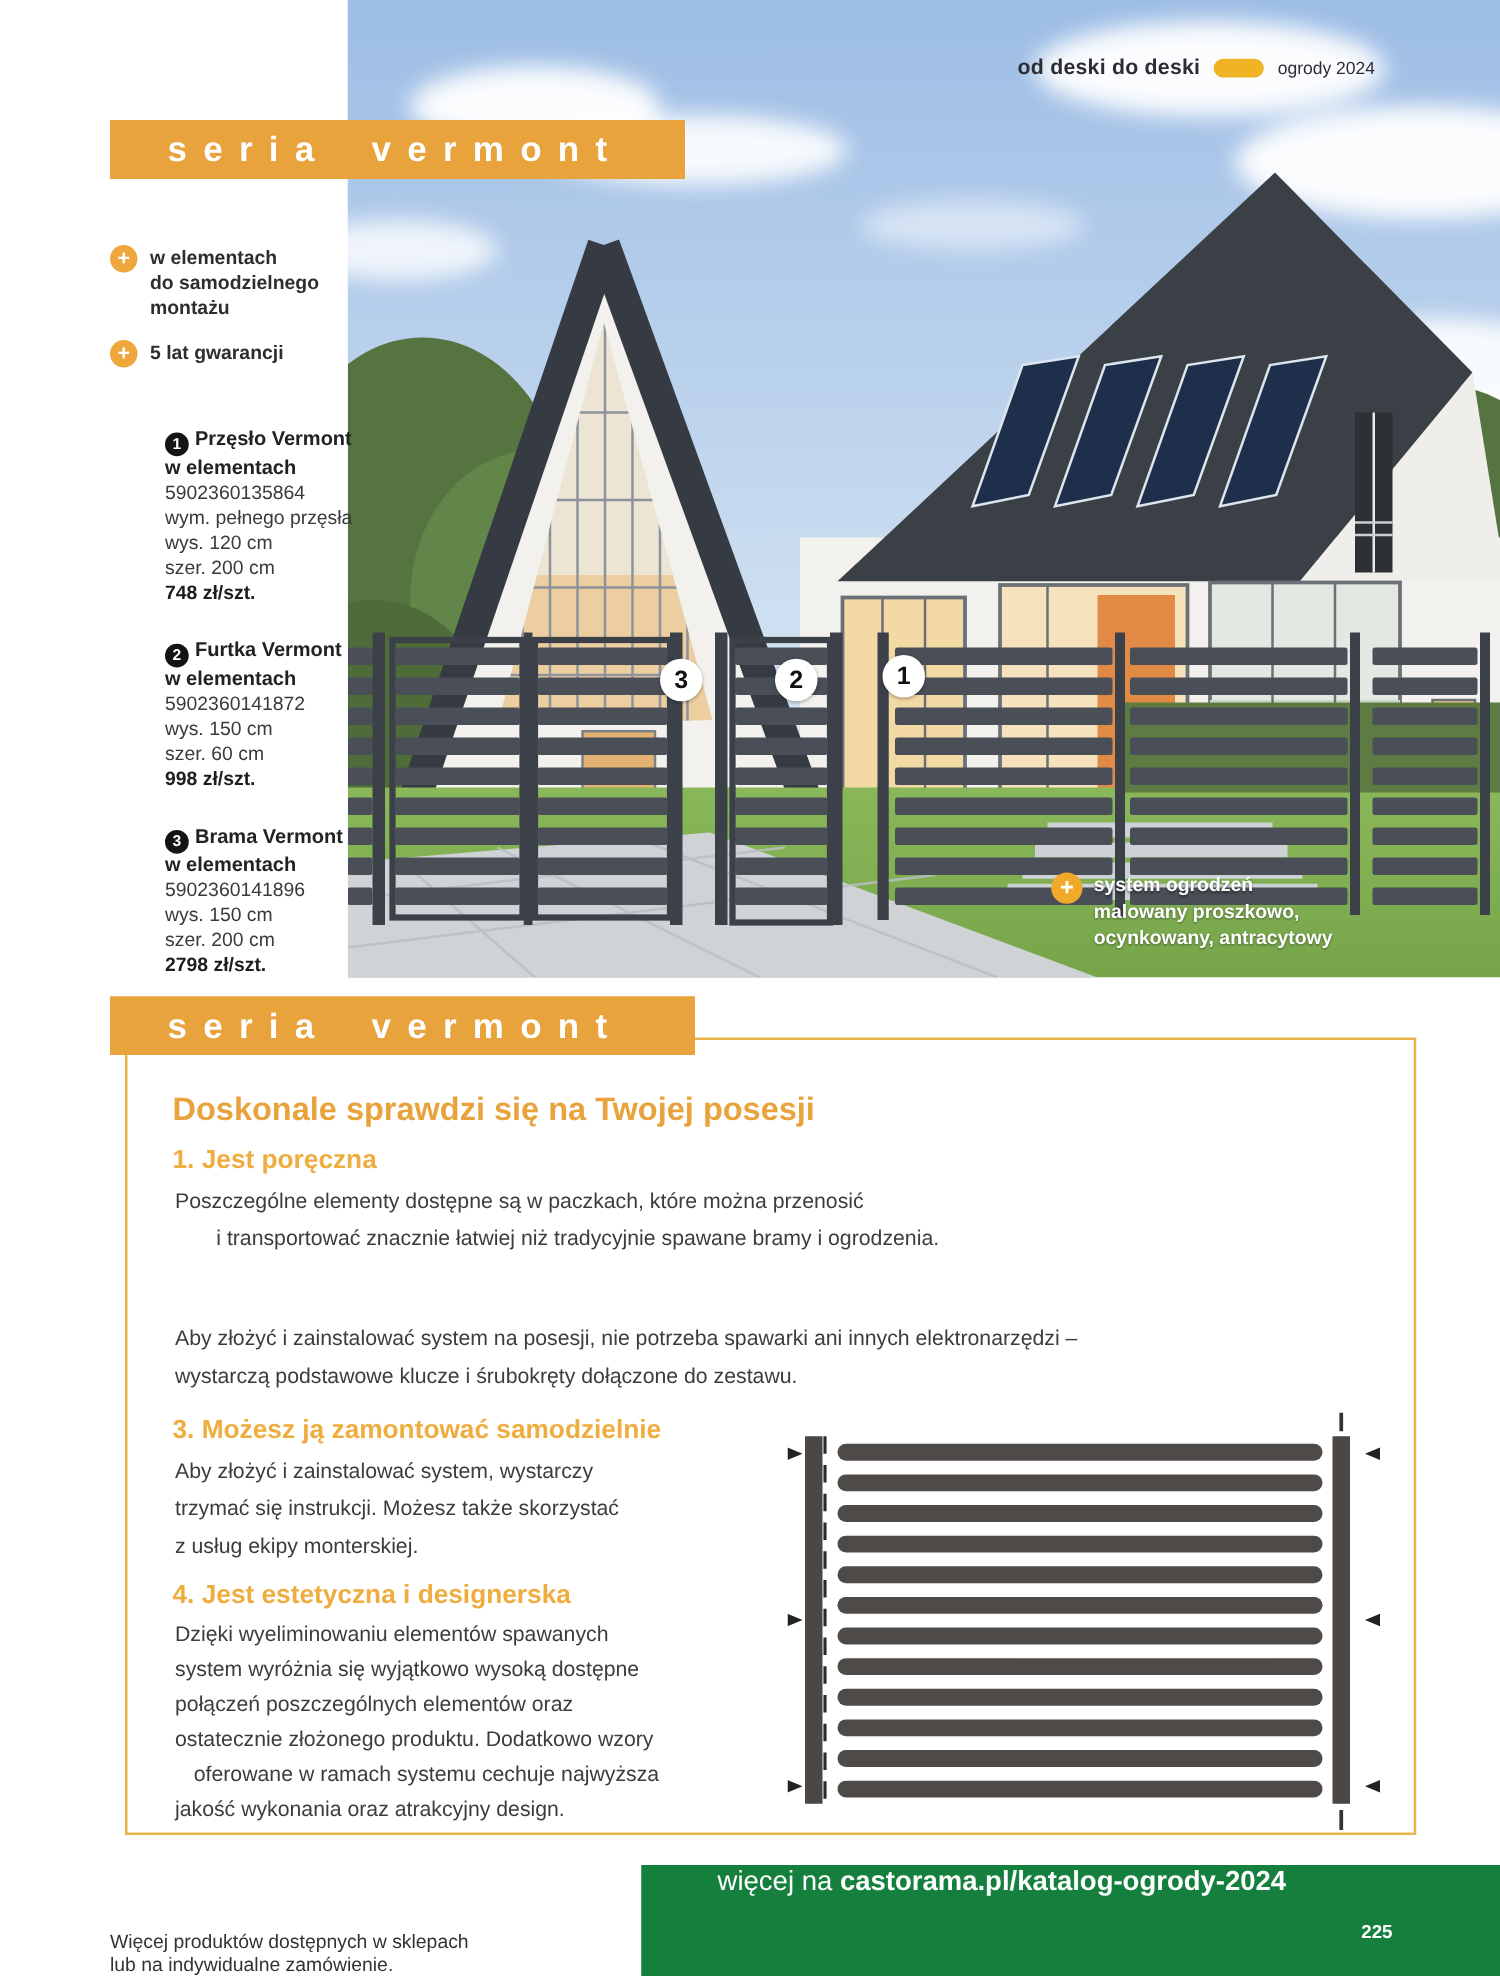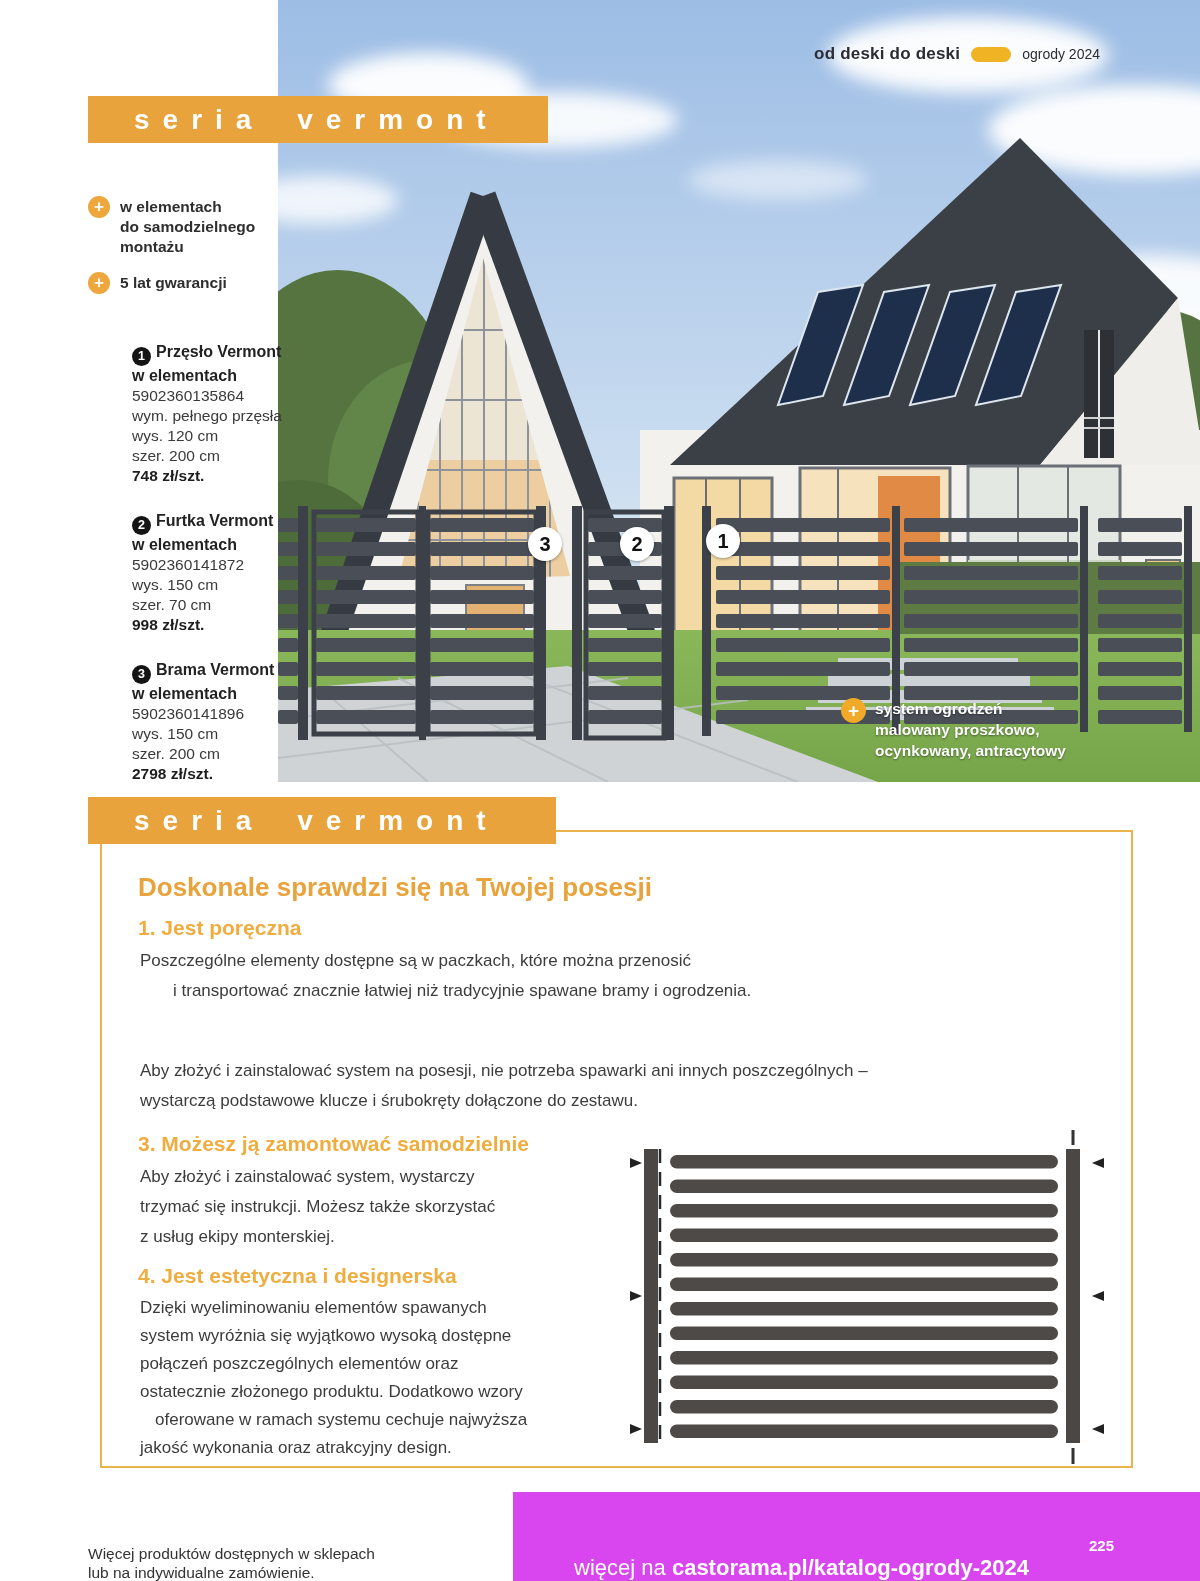--- a/index.html
+++ b/index.html
@@ -51,22 +51,22 @@
             border:2px solid #e9b44c;box-sizing:border-box;background:#fff;z-index:2;}
   .box-title{position:absolute;left:138px;top:872px;font-weight:bold;font-size:26px;color:#e8a33c;z-index:3;}
   .sec-head{position:absolute;left:138px;font-weight:bold;font-size:21px;color:#efad3f;z-index:3;}
   .sec-line{position:absolute;left:140px;font-size:17px;line-height:30px;color:#3c3c3c;z-index:3;white-space:nowrap;}
 
   
   #diagram{position:absolute;left:630px;top:1130px;z-index:3;}
 
   
   .footer-note{position:absolute;left:88px;top:1506px;font-size:15.5px;line-height:19px;color:#333;z-index:3;margin-top:38px;}
-  #footer-bar{position:absolute;left:513px;top:1492px;width:687px;height:89px;background:#d946ef;z-index:3;
-              display:flex;align-items:flex-end;justify-content:center;padding-right:110px;box-sizing:border-box;}
+  #footer-bar{position:absolute;left:513px;top:1492px;width:687px;height:89px;background:#15803d;z-index:3;
+              display:flex;align-items:flex-start;justify-content:center;padding-right:110px;box-sizing:border-box;}
   .footer-more{color:#fff;font-size:22px;}
   .footer-more b{font-weight:bold;}
   .page-num{position:absolute;right:86px;top:1537px;color:#fff;font-weight:bold;font-size:15px;z-index:4;}
 </style>
 </head>
 <body>
 
 <div id="page">
 
   <svg id="photo" viewBox="0 0 922 782" preserveAspectRatio="none">
@@ -319,40 +319,40 @@
     <div>wym. pełnego przęsła</div>
     <div>wys. 120 cm</div>
     <div>szer. 200 cm</div>
     <div class="p-price">748 zł/szt.</div>
   </div>
   <div class="product" style="top:511px;">
     <div><span class="num-badge">2</span><span class="p-name">Furtka Vermont</span></div>
     <div class="p-name2">w elementach</div>
     <div>5902360141872</div>
     <div>wys. 150 cm</div>
-    <div>szer. 70 cm</div>
+    <div>szer. 60 cm</div>
     <div class="p-price">998 zł/szt.</div>
   </div>
   <div class="product" style="top:660px;">
     <div><span class="num-badge">3</span><span class="p-name">Brama Vermont</span></div>
     <div class="p-name2">w elementach</div>
     <div>5902360141896</div>
     <div>wys. 150 cm</div>
     <div>szer. 200 cm</div>
     <div class="p-price">2798 zł/szt.</div>
   </div>
 
   <div id="info-box"></div>
   <div class="box-title">Doskonale sprawdzi się na Twojej posesji</div>
 
   <div class="sec-head" style="top:916px;">1. Jest poręczna</div>
   <div class="sec-line" style="top:946px;">Poszczególne elementy dostępne są w paczkach, które można przenosić</div>
   <div class="sec-line" style="top:976px;margin-left:33px;">i transportować znacznie łatwiej niż tradycyjnie spawane bramy i ogrodzenia.</div>
 
-  <div class="sec-line" style="top:1056px;">Aby złożyć i zainstalować system na posesji, nie potrzeba spawarki ani innych poszczególnych –</div>
+  <div class="sec-line" style="top:1056px;">Aby złożyć i zainstalować system na posesji, nie potrzeba spawarki ani innych elektronarzędzi –</div>
   <div class="sec-line" style="top:1086px;">wystarczą podstawowe klucze i śrubokręty dołączone do zestawu.</div>
 
   <div class="sec-head" style="top:1132px;">3. Możesz ją zamontować samodzielnie</div>
   <div class="sec-line" style="top:1192px;">trzymać się instrukcji. Możesz także skorzystać</div>
   <div class="sec-line" style="top:1162px;">Aby złożyć i zainstalować system, wystarczy</div>
   <div class="sec-line" style="top:1222px;">z usług ekipy monterskiej.</div>
 
   <div class="sec-head" style="top:1264px;">4. Jest estetyczna i designerska</div>
   <div class="sec-line" style="top:1294px;line-height:28.5px;">Dzięki wyeliminowaniu elementów spawanych</div>
   <div class="sec-line" style="top:1322px;line-height:28.5px;">system wyróżnia się wyjątkowo wysoką dostępne</div>

